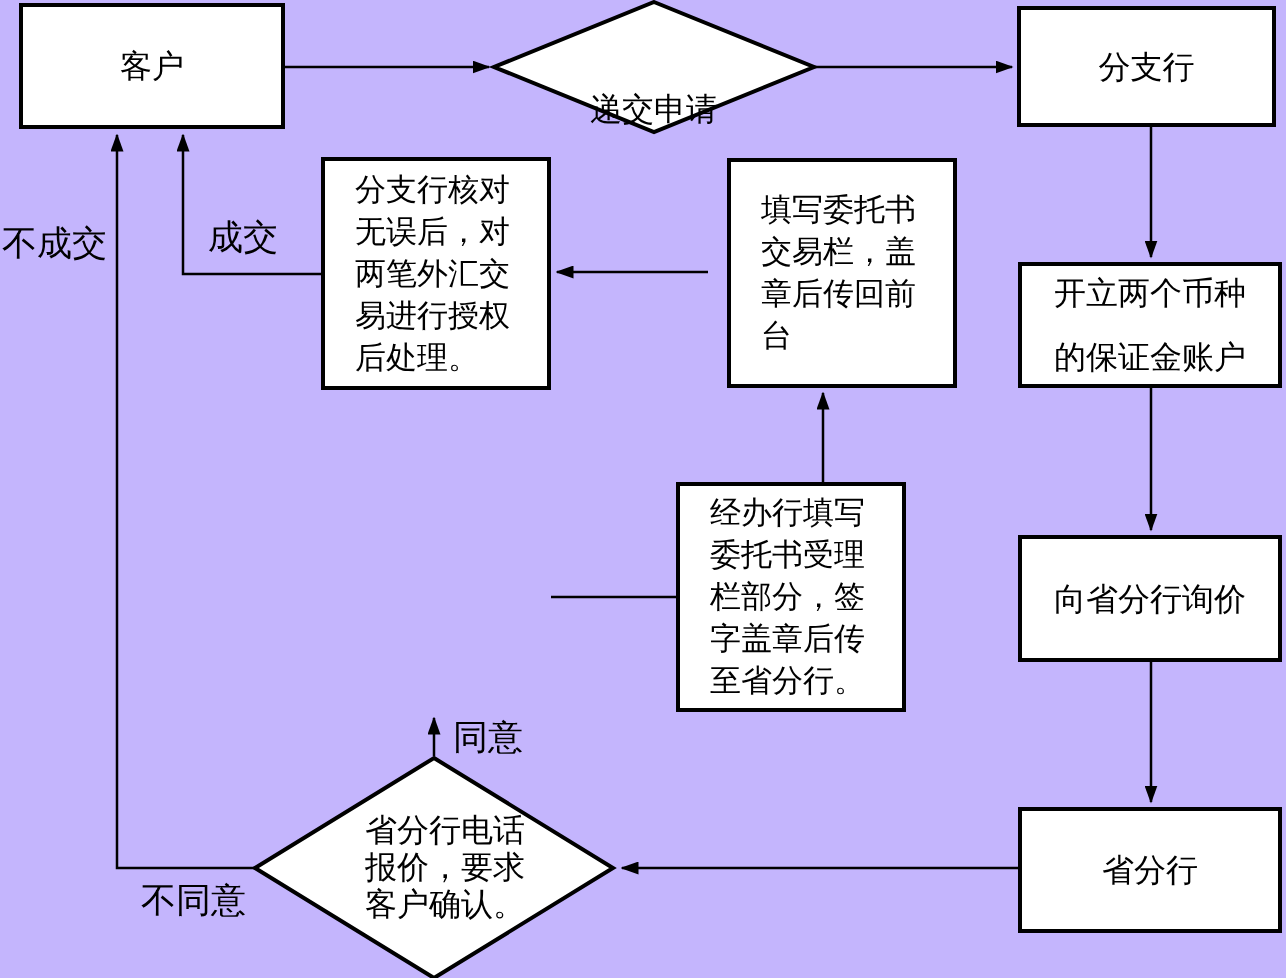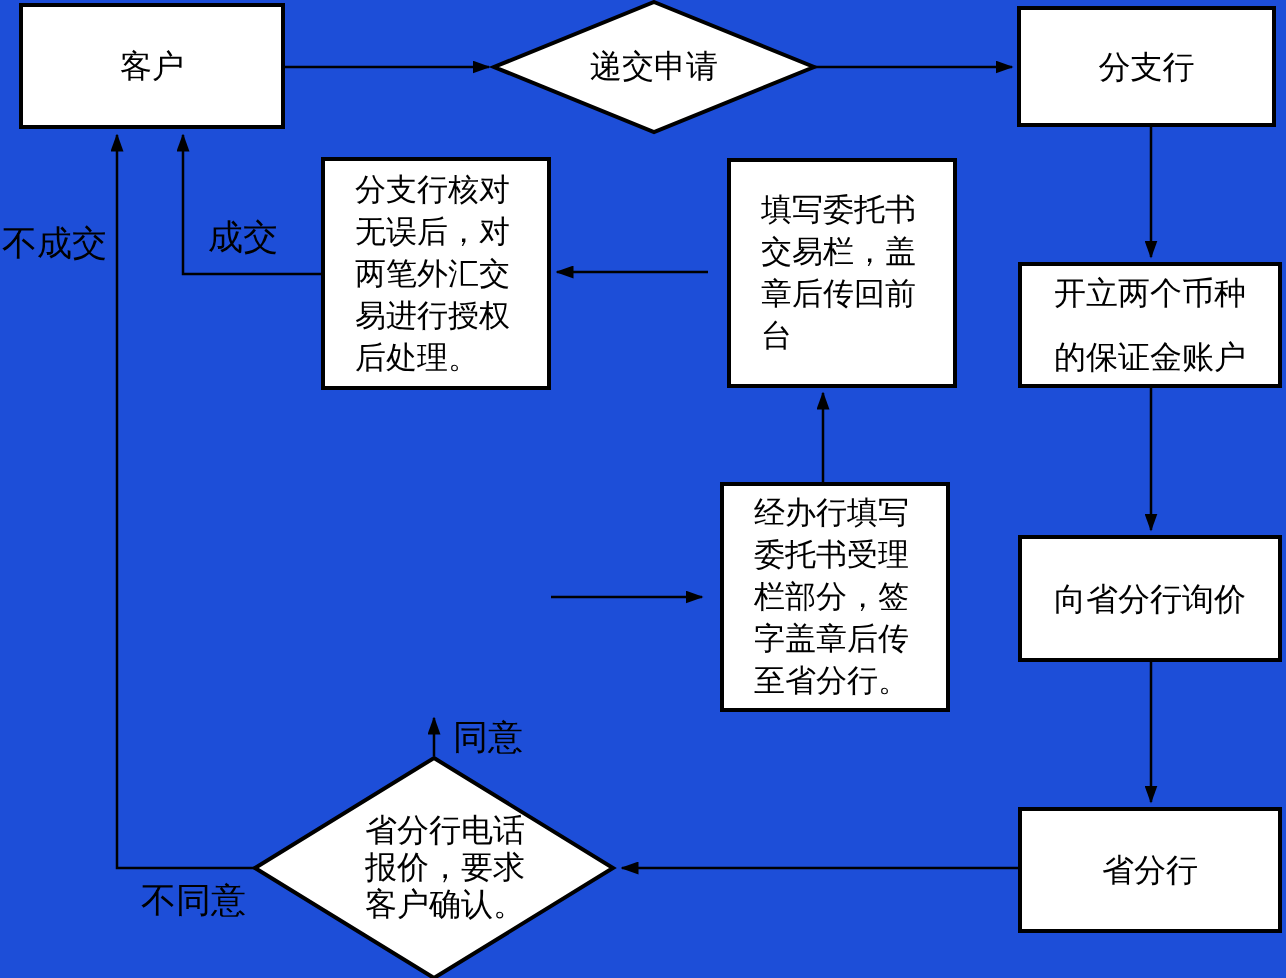--- a/index.html
+++ b/index.html
@@ -1,20 +1,20 @@
 <!DOCTYPE html>
 <html><head>
 <meta charset="utf-8">
 <style>
   html, body { margin: 0; padding: 0; background: #888; }
   .canvas {
     position: relative;
     width: 1286px;
     height: 978px;
-    background: #1d4ed8;
+    background: #c4b5fd;
     overflow: hidden;
     font-family: "Liberation Serif", "DejaVu Serif", serif;
     color: #000;
   }
   .connectors {
     position: absolute;
     left: 0; top: 0;
     width: 1286px; height: 978px;
   }
   .node {
@@ -42,21 +42,21 @@
   }
   .node.two-line {
     line-height: 64px;
     text-align: right;
   }
   .diamond-label {
     position: absolute;
     font-size: 32px;
     white-space: pre-line;
     display: flex;
-    align-items: center;
+    align-items: flex-end;
     justify-content: center;
     text-align: center;
   }
   .diamond-label.multi {
     line-height: 37px;
     text-align: left;
     justify-content: flex-start;
     align-items: flex-start;
   }
   .edge-label {
@@ -127,21 +127,21 @@
   </div>
 
   <div class="node para" style="left:727px; top:158px; width:230px; height:230px;">
     <span>填写委托书
 交易栏，盖
 章后传回前
 台</span>
   </div>
 
 
-  <div class="node para" style="left:720px; top:482px; width:230px; height:230px;">
+  <div class="node para" style="left:676px; top:482px; width:230px; height:230px;">
     <span>经办行填写
 委托书受理
 栏部分，签
 字盖章后传
 至省分行。</span>
   </div>
 
   <div class="diamond-label" style="left:494px; top:2px; width:320px; height:130px;">
     <span>递交申请</span>
   </div>

